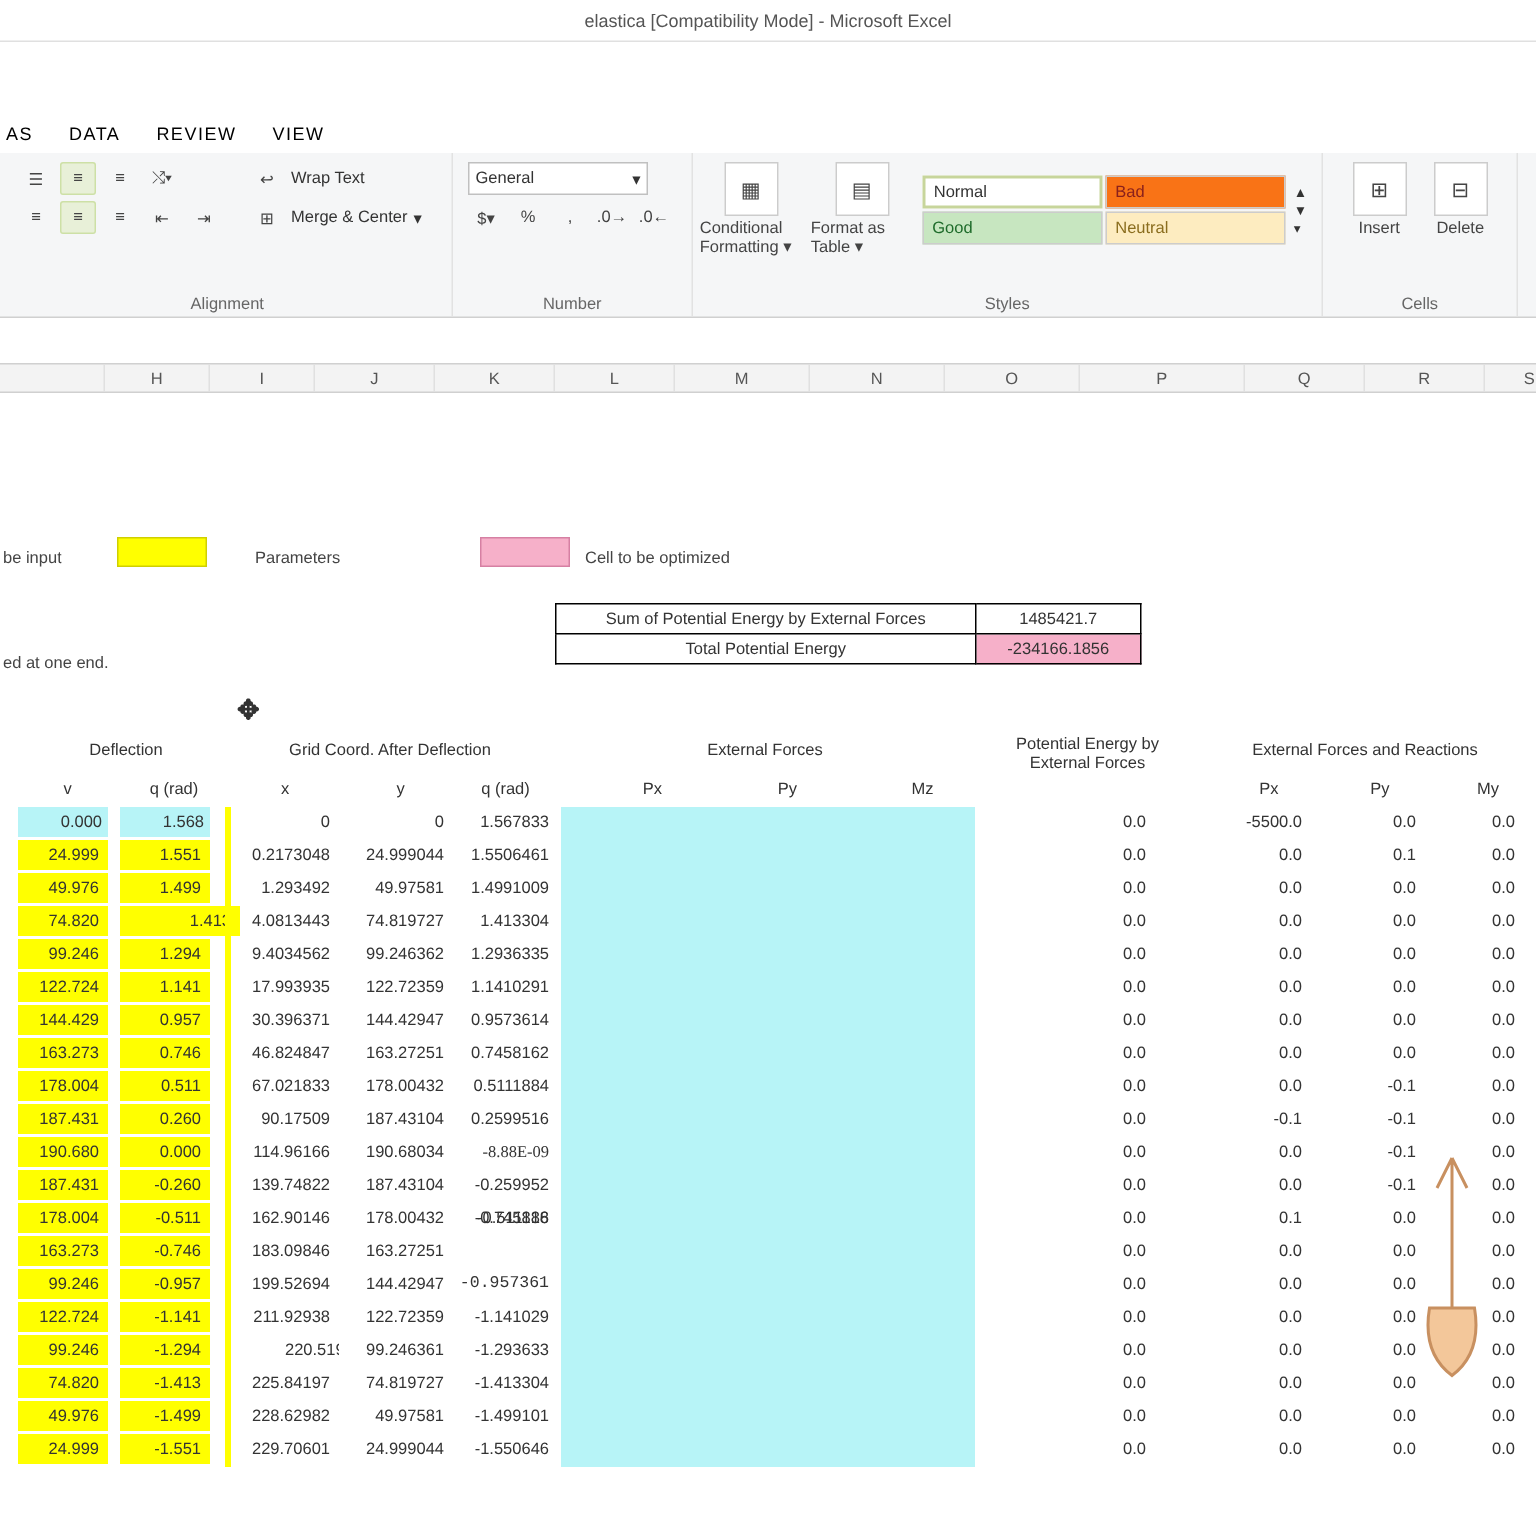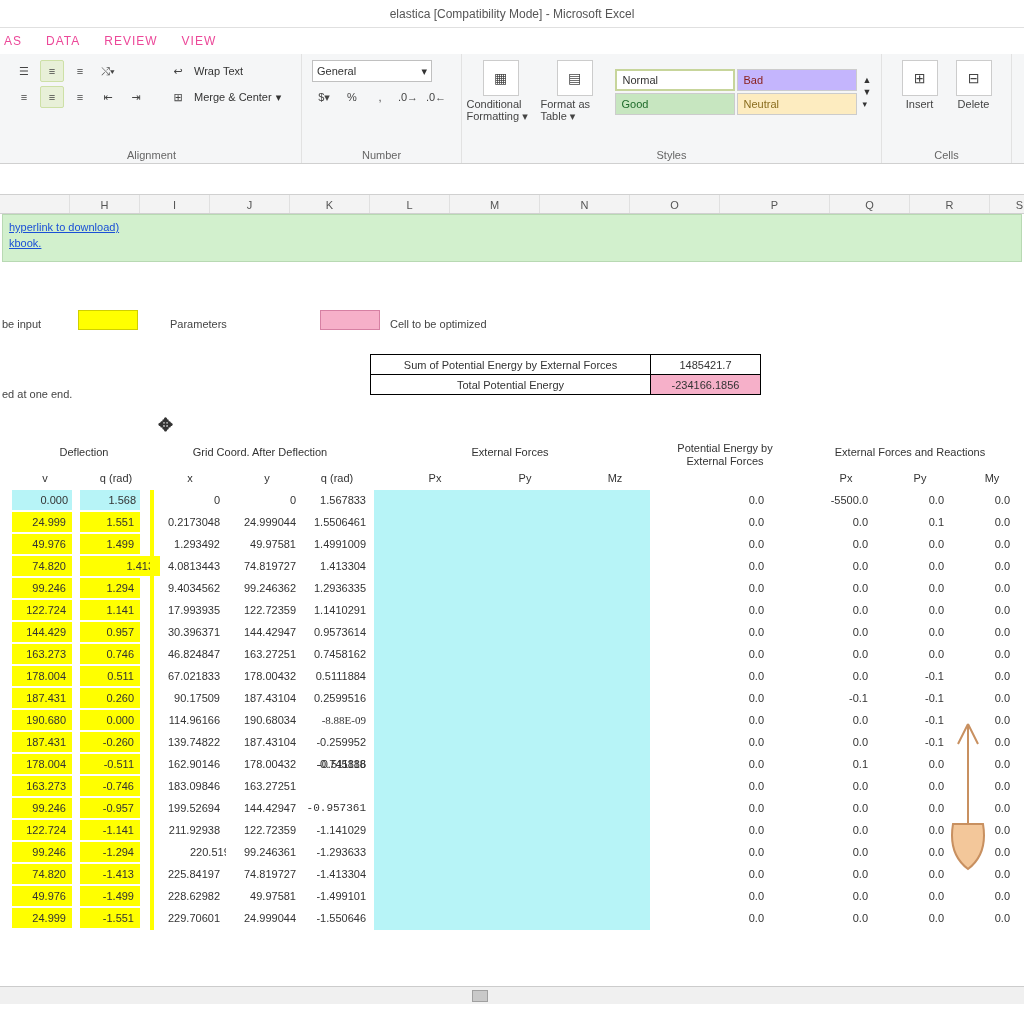--- a/index.html
+++ b/index.html
@@ -2,38 +2,38 @@
 <html><head>
 <meta charset="utf-8">
 <style>
 * { box-sizing: border-box; margin: 0; padding: 0; }
 body { font-family: "Segoe UI", Tahoma, sans-serif; font-size: 11px; background: #fff; color: #333; width: 1024px; height: 1024px; overflow: hidden; position: relative; }
 
 
 .titlebar { height: 28px; background: #fff; display: flex; align-items: center; justify-content: center; font-size: 12px; color: #555; border-bottom: 1px solid #e0e0e0; }
 
 
-.menurow { height: 26px; display: flex; align-items: center; padding-left: 4px; gap: 24px; font-size: 12px; color: #ec4899; background: #fff; }
+.menurow { height: 26px; display: flex; align-items: center; padding-left: 4px; gap: 24px; font-size: 12px; color: #000000; background: #fff; margin-top: 48px; }
 .menurow span { letter-spacing: 1px; cursor: pointer; }
 
 
 .ribbon { height: 110px; background: #f5f6f7; border-bottom: 1px solid #d0d0d0; display: flex; align-items: stretch; padding-left: 2px; }
 .ribgroup { border-right: 1px solid #e2e2e2; padding: 6px 10px 2px 10px; display: flex; flex-direction: column; justify-content: space-between; align-items: center; }
 .ribgroup .rows { display:flex; flex-direction:column; gap:4px;}
 .ribrow { display:flex; gap:4px; align-items:center; }
 .ribbtn { width:24px; height:22px; border:1px solid transparent; display:flex; align-items:center; justify-content:center; color:#444; border-radius:2px; cursor:pointer; font-size:11px; }
 .ribbtn:hover, .ribbtn.active { background:#e8f0d8; border-color:#cde0a6; }
 .glabel { font-size:11px; color:#666; padding-top:3px; }
 .bigbtn { display:flex; flex-direction:column; align-items:center; gap:2px; width:68px; cursor:pointer; font-size:11px; color:#444;}
 .bigbtn .icon { width:36px; height:36px; border:1px solid #ccc; background:#fff; display:flex; align-items:center; justify-content:center; font-size:14px;}
 .numfmt { width:120px; height:22px; border:1px solid #c0c0c0; background:#fff; font-size:11px; padding:2px 4px; display:flex; align-items:center; justify-content:space-between;}
 .stylesbox { display:grid; grid-template-columns: 120px 120px; grid-template-rows: 22px 22px; gap:2px;}
 .stylecell { border:1px solid #ccc; padding:2px 6px; font-size:11px; display:flex; align-items:center;}
 .style-normal{ background:#fff; border:2px solid #c7d59b;}
-.style-bad{ background:#c4b5fd; color:#8a201c;}
+.style-bad{ background:#f97316; color:#8a201c;}
 .style-good{ background:#c7e6c0; color:#1e6b2a;}
 .style-neutral{ background:#fdecc0; color:#8a6d1e;}
 
 
 .banner { background:#d2f0cd; height:48px; border:1px solid #b8d9b3; position:relative; }
 .banner a { color:#1a4fd6; text-decoration:underline; font-size:11px; position:absolute; left:6px;}
 .banner a:first-child{ top:6px;}
 .banner a:last-child{ top:22px;}
 
 
@@ -182,24 +182,20 @@
   <div style="width:90px">N</div>
   <div style="width:90px">O</div>
   <div style="width:110px">P</div>
   <div style="width:80px">Q</div>
   <div style="width:80px">R</div>
   <div style="width:60px">S</div>
 </div>
 
 <div class="sheet" style="height:790px;">
 
-  <div class="banner" style="margin:0 2px;">
-    <a href="#">hyperlink to download)</a>
-    <a href="#">kbook.</a>
-  </div>
 
   <div class="cell rlabel" style="left:2px; top:100px;text-align:center;">be input</div>
   <div class="cell yellowcell" style="left:78px; top:96px; width:60px;"></div>
   <div class="cell rlabel" style="left:170px; top:100px;">Parameters</div>
   <div class="cell pinkcell" style="left:320px; top:96px; width:60px;"></div>
   <div class="cell rlabel" style="left:390px; top:100px;">Cell to be optimized</div>
 
   <div class="cell rlabel" style="left:2px; top:170px;">ed at one end.</div>
 
   <table class="sumtbl" style="top:140px">

